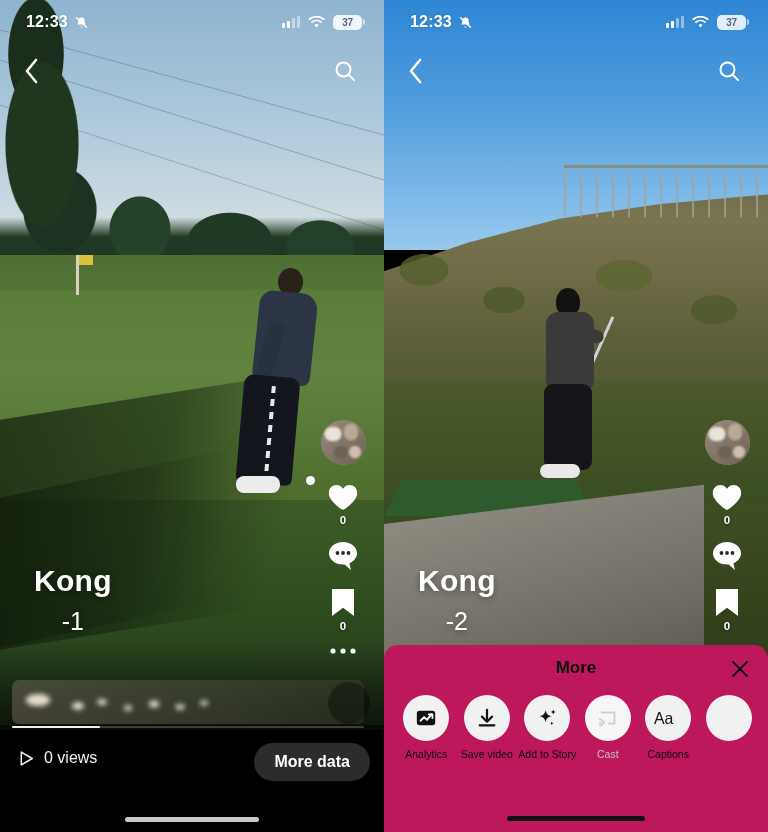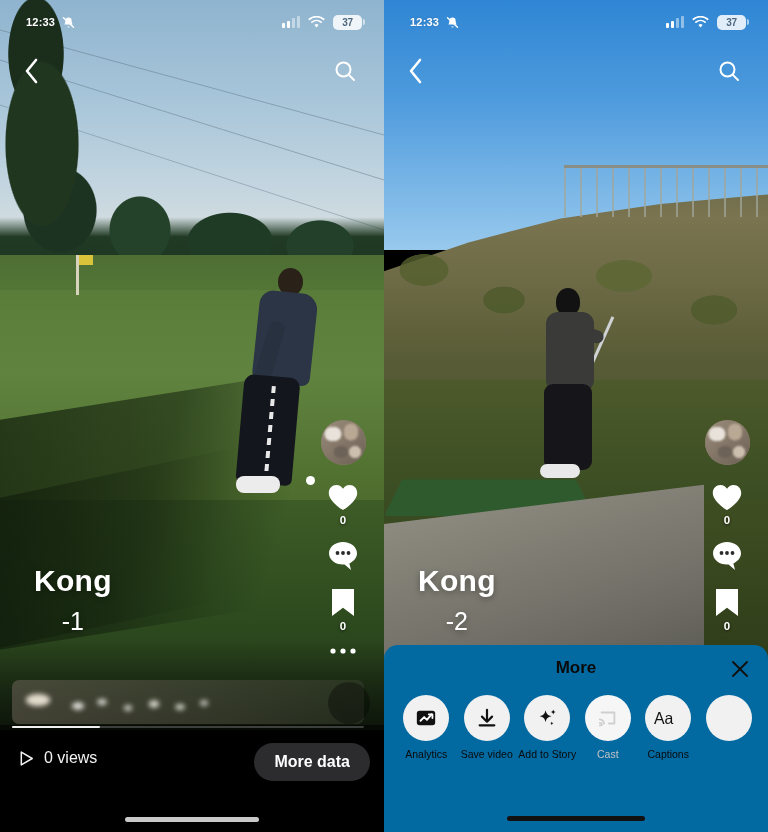--- a/index.html
+++ b/index.html
@@ -118,21 +118,21 @@
               border-radius:7px; transform:rotate(18deg); }
   .gr-legs  { position:absolute; left:12px; top:96px; width:48px; height:86px; background:#15151a; border-radius:9px; }
   .gr-shoe  { position:absolute; left:8px;  top:176px; width:40px; height:14px; background:#e9e9e9; border-radius:7px; }
   .gr-club  { position:absolute; left:66px; top:26px; width:3px; height:66px; background:#cfd2d4; transform:rotate(24deg); }
 
   
   .statusbar { position:absolute; left:0; top:0; width:100%; height:44px;
                display:flex; align-items:center; justify-content:space-between;
                padding:0 22px 0 26px; color:#fff; z-index:20; }
   .sb-left { display:flex; align-items:center; gap:6px; }
-  .sb-time { font-size:11px; font-weight:700; letter-spacing:.2px;
+  .sb-time { font-size:16px; font-weight:700; letter-spacing:.2px;
              text-shadow:0 0 3px rgba(0,0,0,.18); }
   .sb-right { display:flex; align-items:center; gap:8px; }
   .bars { display:flex; align-items:flex-end; gap:2px; height:12px; }
   .bars i { display:block; width:3px; background:#fff; border-radius:1px; opacity:.45; }
   .bars i.on { opacity:1; }
   .bars i:nth-child(1){height:5px;} .bars i:nth-child(2){height:7.5px;}
   .bars i:nth-child(3){height:10px;} .bars i:nth-child(4){height:12px;}
   .batt { position:relative; width:29px; height:15px; border-radius:5px;
           background:rgba(255,255,255,.85); display:flex; align-items:center;
           justify-content:center; }
@@ -193,21 +193,21 @@
   .views-row { position:absolute; left:18px; top:14px; display:flex; align-items:center; gap:9px; }
   .views-txt { color:#f2f2f2; font-size:16px; font-weight:400; }
   .moredata { position:absolute; right:14px; top:8px; height:38px; padding:0 20px;
               border-radius:19px; background:#2c2c2e; color:#fff; font-size:16px; font-weight:700;
               display:flex; align-items:center; cursor:pointer; }
   .home-ind { position:absolute; left:50%; transform:translateX(-50%); bottom:10px;
               width:134px; height:5px; border-radius:3px; background:#c9c9c9; z-index:30; }
 
   
   .sheet { position:absolute; left:0; bottom:0; width:100%; height:187px;
-           background:#0369a1; border-radius:14px 14px 0 0; z-index:25; }
+           background:#be185d; border-radius:14px 14px 0 0; z-index:25; }
   .sheet-head { position:relative; height:46px; display:flex; align-items:center; justify-content:center; }
   .sheet-title { font-size:17px; font-weight:700; color:#0a0a0a; }
   .sheet-close { position:absolute; right:16px; top:12px; width:24px; height:24px;
                  display:flex; align-items:center; justify-content:center; cursor:pointer; }
   .sheet-actions { display:flex; gap:0; padding:4px 10px 0 12px; overflow:hidden; }
   .action { flex:0 0 60.5px; display:flex; flex-direction:column; align-items:center; cursor:pointer; }
   .action-circ { width:46px; height:46px; border-radius:50%; background:#f1f1f1;
                  display:flex; align-items:center; justify-content:center; }
   .action-lbl { margin-top:7px; font-size:10.5px; color:#0a0a0a; text-align:left; line-height:1.22; max-width:62px; }
   .action.disabled .action-circ { background:#f6f6f6; }

